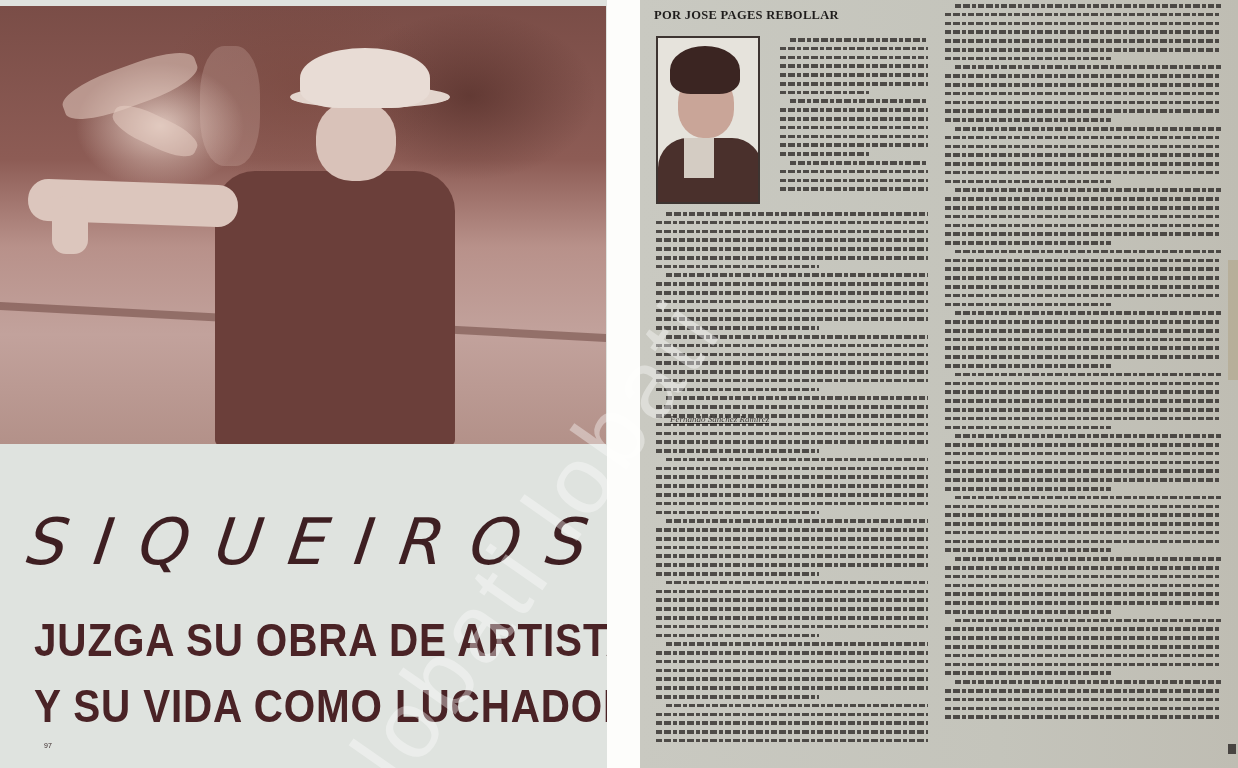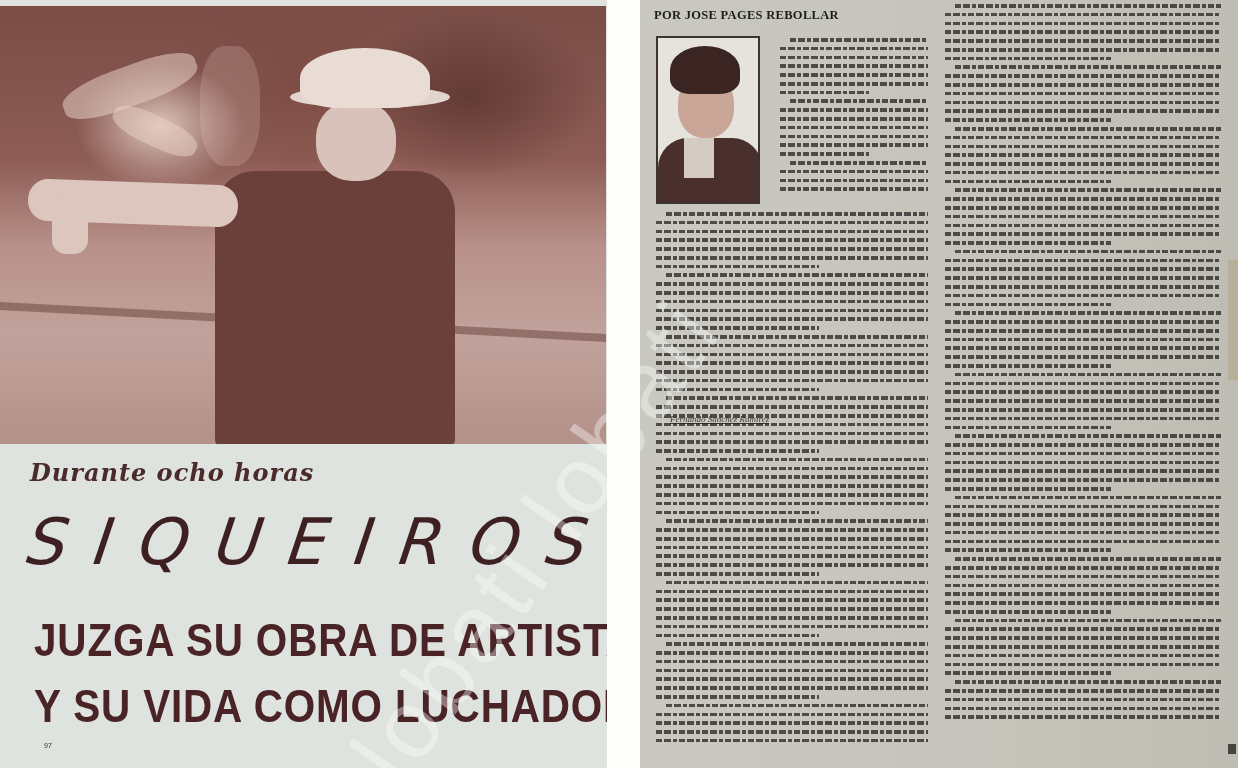--- a/index.html
+++ b/index.html
@@ -63,21 +63,20 @@
     <div class="ground-line"></div>
     <div class="pole"></div>
     <div class="figure-body"></div>
     <div class="figure-arm"></div>
     <div class="figure-hand"></div>
     <div class="figure-face"></div>
     <div class="figure-hat-brim"></div>
     <div class="figure-hat"></div>
   </div>
   <div class="headline-area"></div>
-  <div class="kicker">Durante ocho horas</div>
   <div class="name-script">SIQUEIROS</div>
   <div class="deck" id="deck-line-1">JUZGA SU OBRA DE ARTISTA</div>
   <div class="deck" id="deck-line-2">Y SU VIDA COMO LUCHADOR</div>
   <div class="folio-left">97</div>
 </div>
 
 <div id="gutter"></div>
 
 <div class="page" id="right-page">
   <div class="byline">POR JOSE PAGES REBOLLAR</div>

